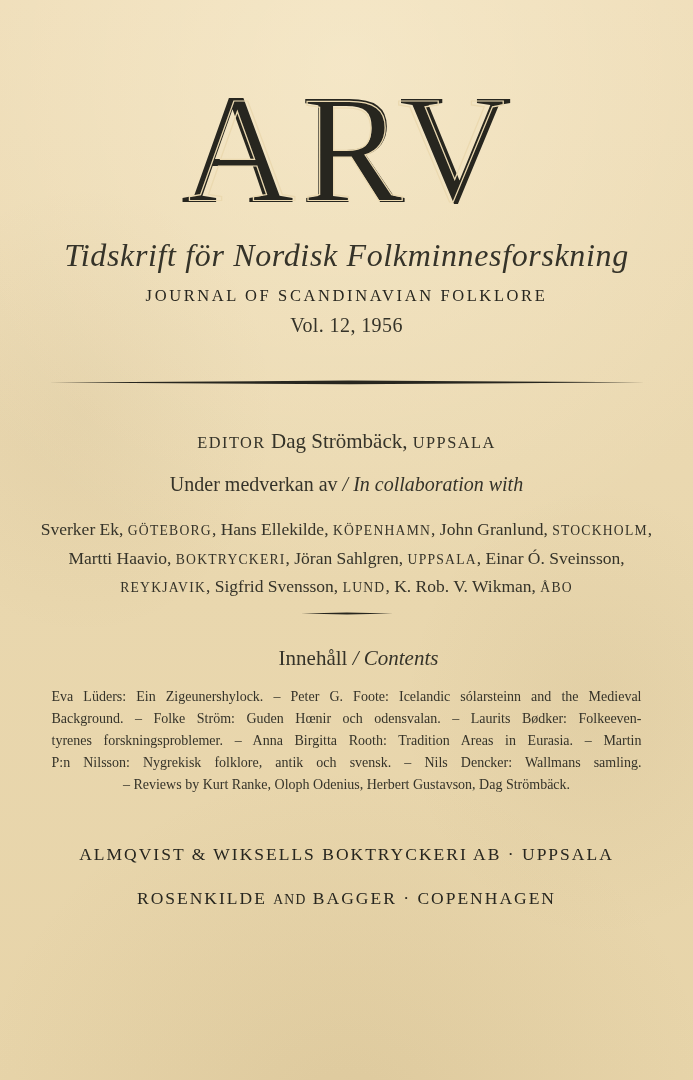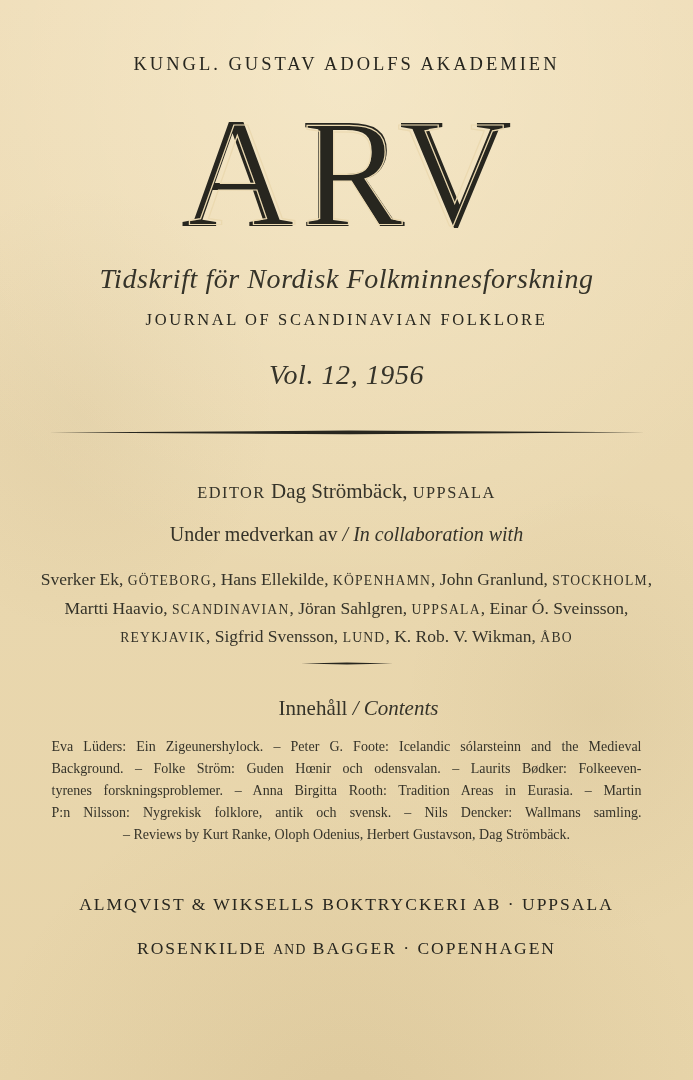--- a/index.html
+++ b/index.html
@@ -46,37 +46,35 @@
     color: var(--ink-dark, #27261f);
   }
   .arv-layer.inlineface {
     color: transparent;
     -webkit-text-stroke: 1.3px var(--paper, #ebd9b0);
     transform: scale(0.958);
   }
   .subtitle-sv {
     margin-top: 22px;
     font-style: italic;
-    font-size: 28px;
+    font-size: 32px;
     line-height: 34px;
     letter-spacing: 0.02em;
   }
   .subtitle-en {
     margin-top: 13px;
     font-size: 16.5px;
     line-height: 21px;
     letter-spacing: 2.6px;
     color: var(--ink-dark, #27261f);
   }
   .volume {
-    margin-top: 26px;
-    font-size: 28px;
+    font-size: 20px;
     line-height: 38px;
     letter-spacing: 0.02em;
-    font-style: italic;
   }
   .rule-long { margin-top: 36px; }
   .rule-long svg, .rule-short svg { display: block; margin: 0 auto; color: var(--ink-dark, #27261f); }
   .editor-line {
     margin-top: 43px;
     font-size: 21px;
     line-height: 26px;
   }
   .collab-line {
     margin-top: 15px;
@@ -128,21 +126,20 @@
   }
   
   .sc { font-size: 0.78em; letter-spacing: 0.09em; }
   .it { font-style: italic; }
 </style>
 </head>
 <body>
 
 <div class="page">
 
-  <div class="academy">KUNGL. GUSTAV ADOLFS AKADEMIEN</div>
 
   <div class="arv-wrap">
     <span class="arv-layer">ARV</span>
     <span class="arv-layer inlineface" aria-hidden="true">ARV</span>
   </div>
 
   <div class="subtitle-sv">Tidskrift för Nordisk Folkminnesforskning</div>
 
   <div class="subtitle-en">JOURNAL OF SCANDINAVIAN FOLKLORE</div>
 
@@ -153,21 +150,21 @@
       <polygon points="0,2.6 300,0.6 596,2.3 300,4.3" fill="currentColor"></polygon>
     </svg>
   </div>
 
   <div class="editor-line"><span class="sc">EDITOR</span><span> Dag Strömbäck, </span><span class="sc">UPPSALA</span></div>
 
   <div class="collab-line"><span>Under medverkan av </span><span class="it">/ </span><span class="it">In collaboration with</span></div>
 
   <div class="collaborators">
     <div class="line"><span>Sverker Ek, </span><span class="sc">GÖTEBORG</span><span>, Hans Ellekilde, </span><span class="sc">KÖPENHAMN</span><span>, John Granlund, </span><span class="sc">STOCKHOLM</span><span>,</span></div>
-    <div class="line"><span>Martti Haavio, </span><span class="sc">SCANDINAVIAN</span><span>, Jöran Sahlgren, </span><span class="sc">UPPSALA</span><span>, Einar Ó. Sveinsson,</span></div>
+    <div class="line"><span>Martti Haavio, </span><span class="sc">BOKTRYCKERI</span><span>, Jöran Sahlgren, </span><span class="sc">UPPSALA</span><span>, Einar Ó. Sveinsson,</span></div>
     <div class="line"><span class="sc">REYKJAVIK</span><span>, Sigfrid Svensson, </span><span class="sc">LUND</span><span>, K. Rob. V. Wikman, </span><span class="sc">ÅBO</span></div>
   </div>
 
   <div class="rule-short">
     <svg width="92" height="3" viewBox="0 0 92 3">
       <polygon points="0,1.5 46,0.4 92,1.5 46,2.6" fill="currentColor"></polygon>
     </svg>
   </div>
 
   <div class="contents-heading"><span>Innehåll </span><span class="it">/ </span><span class="it">Contents</span></div>

